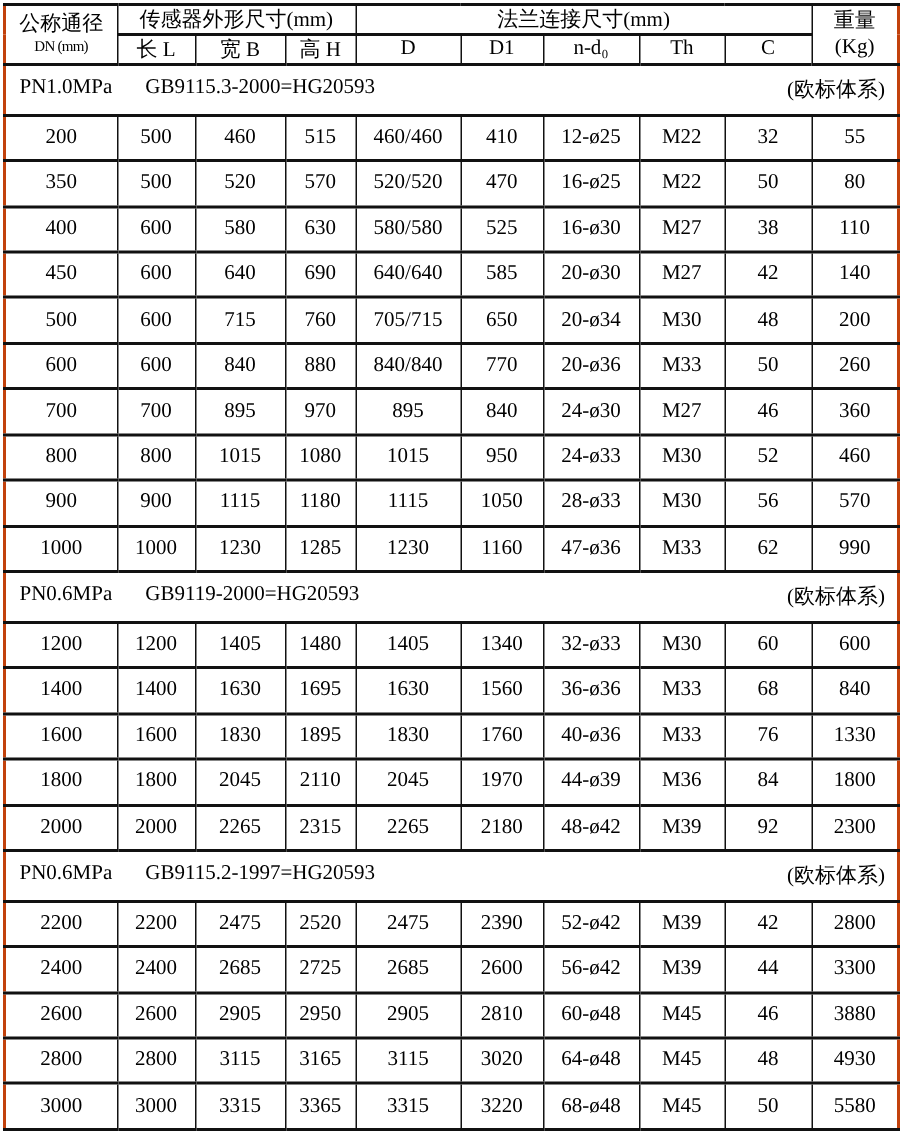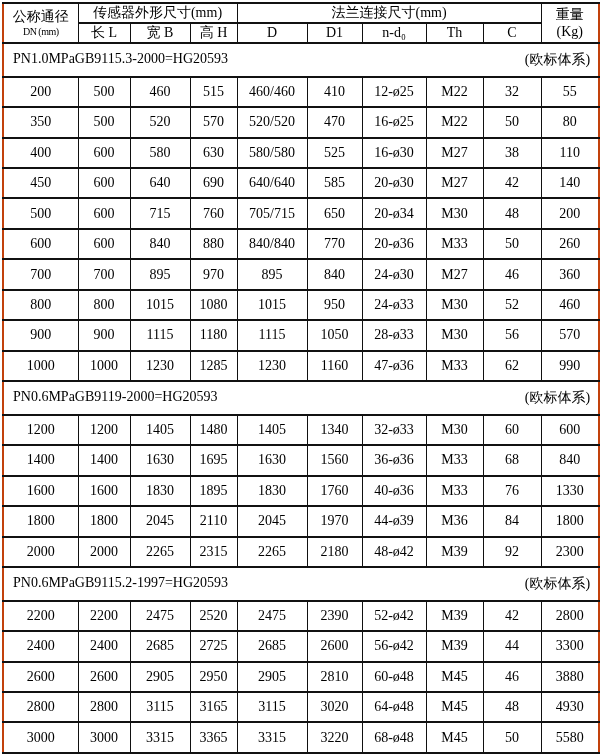--- a/index.html
+++ b/index.html
@@ -40,21 +40,21 @@
   .dn-main, .wt-main { font-size: 14px; line-height: 1.25; }
   .dn-sub { font-size: 10px; line-height: 1.25; letter-spacing: -0.5px; }
   .wt-sub { font-size: 14px; line-height: 1.25; }
   td.section-cell { padding: 0; }
   .section-wrap {
     display: flex;
     align-items: flex-start;
     padding: 0 8px 0 9px;
     font-size: 14px;
   }
-  .sec-standard { }
+  .sec-standard { margin-left: 22px; }
   .sec-system { margin-left: auto; }
 </style>
 </head>
 <body>
 
 <div class="page">
   <table class="spec">
     <colgroup>
       <col style="width:75px">
       <col style="width:52px">

